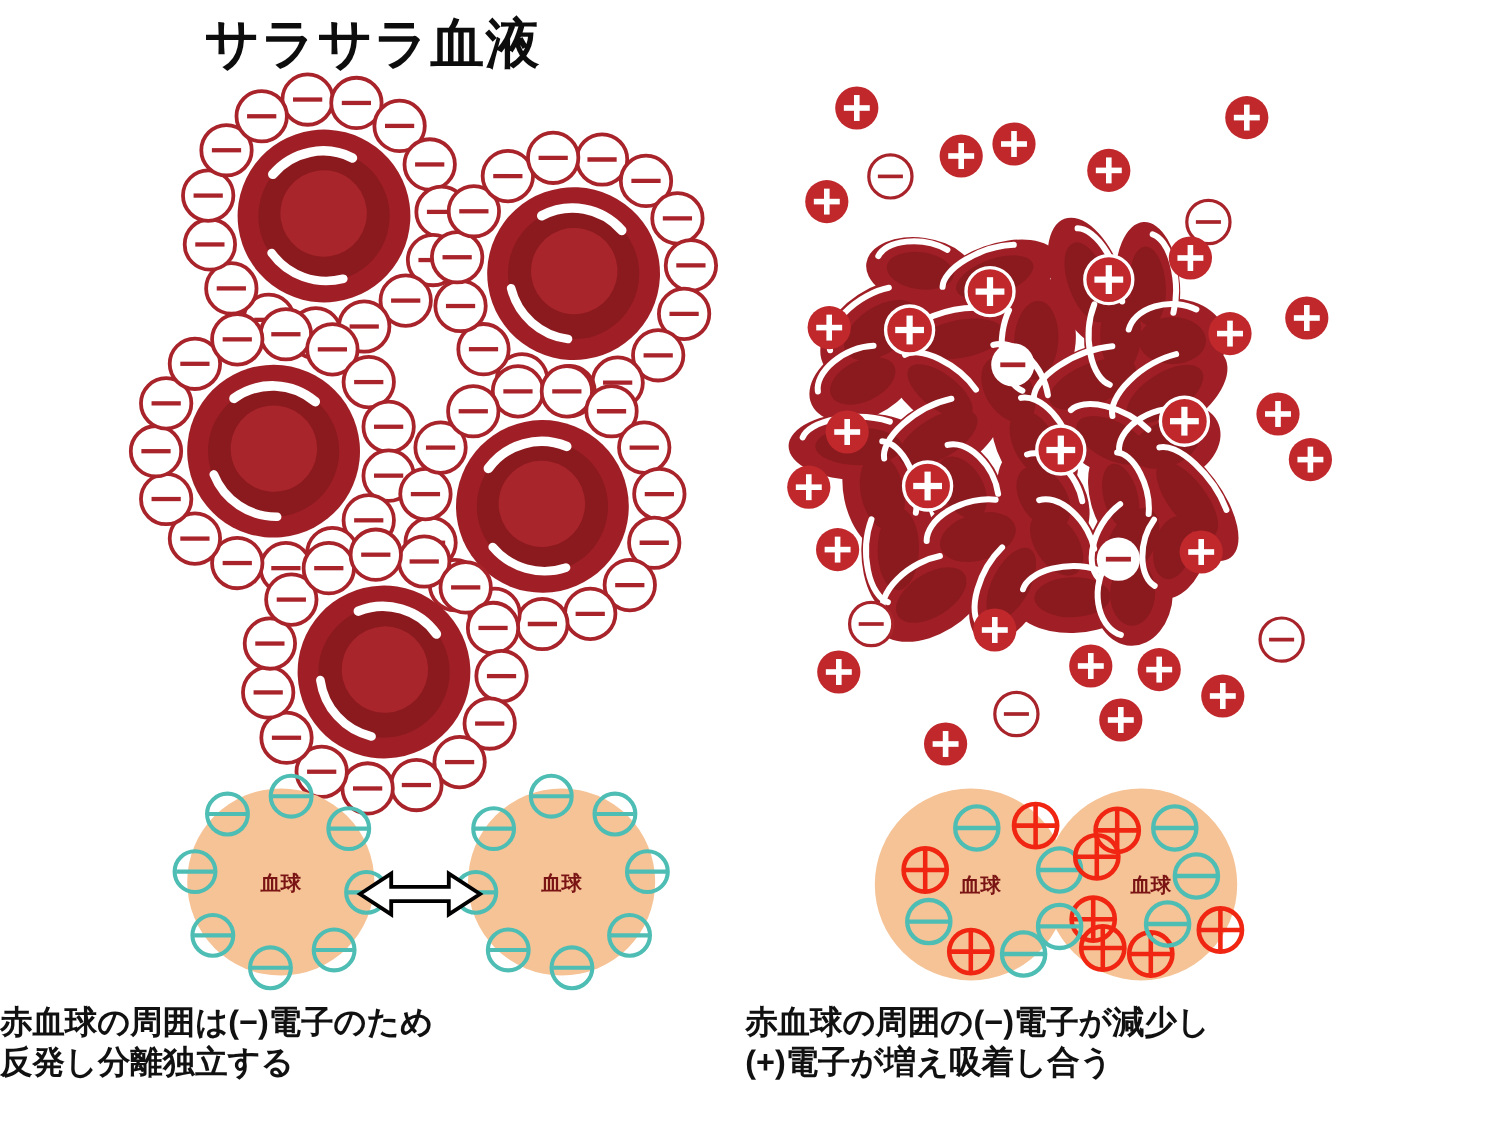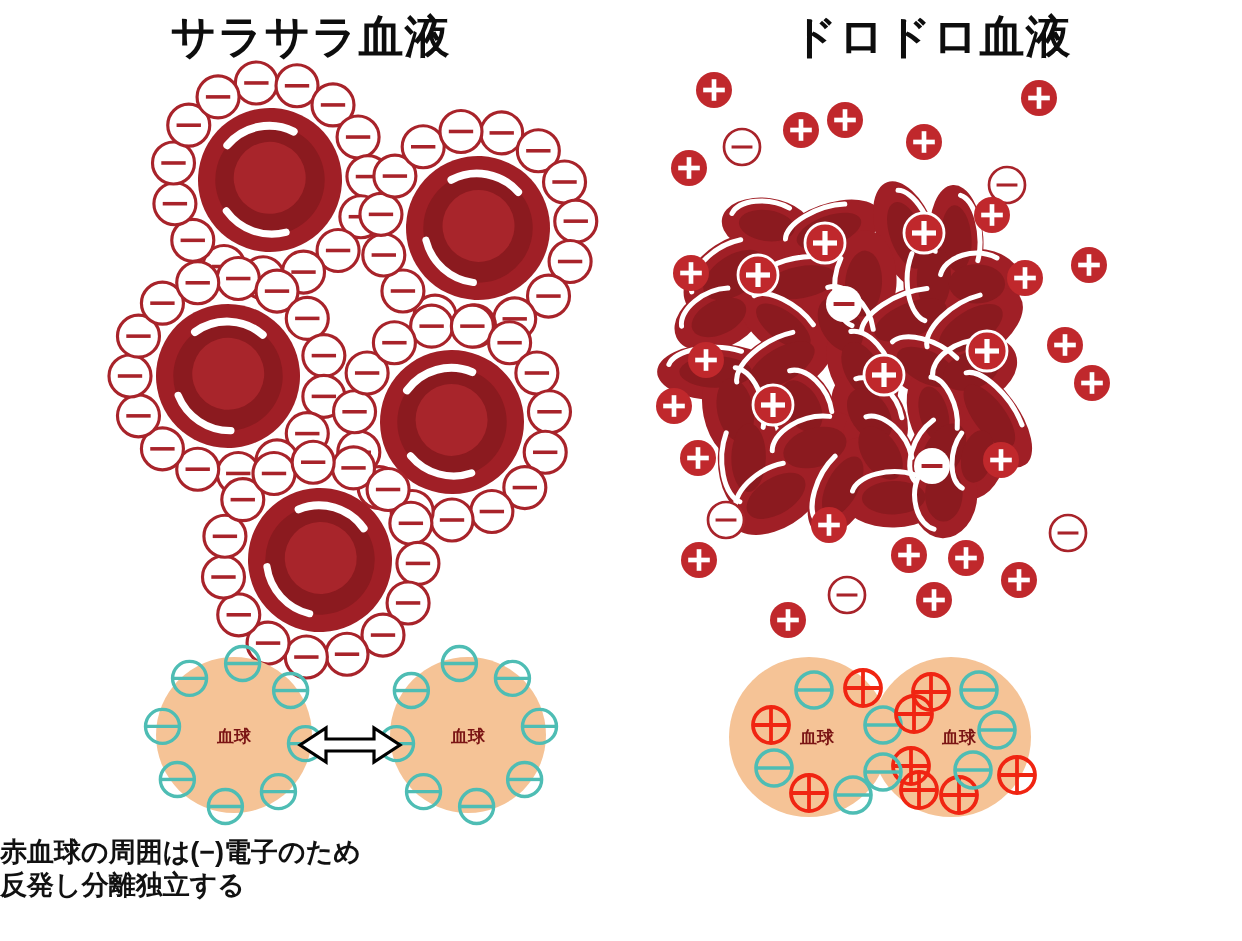--- a/index.html
+++ b/index.html
@@ -456,21 +456,20 @@
           <circle cx="411.35968566736994" cy="690.5491868207018" r="17" fill="none" stroke="#4EBDB4" stroke-width="3.4"></circle>
           <line x1="395.71968566736996" y1="690.5491868207018" x2="426.99968566736993" y2="690.5491868207018" stroke="#4EBDB4" stroke-width="3.4"></line>
         </g>
         <path d="M 300 745 L 326 728 L 326 739 L 374 739 L 374 728 L 400 745 L 374 762 L 374 751 L 326 751 L 326 762 Z" fill="#ffffff" stroke="#000000" stroke-width="3.2" stroke-linejoin="miter"></path>
       </svg>
     <div class="caption">赤血球の周囲は(−)電子のため
 反発し分離独立する</div>
   </div>
 
   <div class="panel" id="panel-right">
-    <div class="panel-title">ドロドロ血液</div>
     <svg class="svg-layer" id="svg-right" viewBox="0 0 621 941" xmlns="http://www.w3.org/2000/svg">
         <g>
           <ellipse cx="145.89914161148442" cy="225.59795427350232" rx="45.392165719360186" ry="27.60741702458235" transform="rotate(8.008593366485371 145.89914161148442 225.59795427350232)" fill="#A01F26"></ellipse>
           <ellipse cx="207.9387016300758" cy="230.96112150231428" rx="54.57086624701083" ry="27.040659500304915" transform="rotate(-19.650909271859987 207.9387016300758 230.96112150231428)" fill="#A01F26"></ellipse>
           <ellipse cx="285.48815918689974" cy="235.30044937613442" rx="56.45370606112001" ry="29.023609544906584" transform="rotate(69.86206062131657 285.48815918689974 235.30044937613442)" fill="#A01F26"></ellipse>
           <ellipse cx="335.38583374646765" cy="238.4610824647644" rx="53.51851807147196" ry="26.958329774047403" transform="rotate(86.23959132295082 335.38583374646765 238.4610824647644)" fill="#A01F26"></ellipse>
           <ellipse cx="113.27855682898246" cy="275.01226139255436" rx="56.063751531366144" ry="35.14234727358554" transform="rotate(-33.13210484717605 113.27855682898246 275.01226139255436)" fill="#A01F26"></ellipse>
           <ellipse cx="179.70946503277378" cy="282.31325626900104" rx="58.62374176693323" ry="28.386460734795058" transform="rotate(-10.486535988974637 179.70946503277378 282.31325626900104)" fill="#A01F26"></ellipse>
           <ellipse cx="242.49486542236752" cy="283.61144352546495" rx="53.32314606133995" ry="32.93675706259755" transform="rotate(-85.98183631709863 242.49486542236752 283.61144352546495)" fill="#A01F26"></ellipse>
           <ellipse cx="312.904289670244" cy="277.8580007585036" rx="53.791707462925324" ry="30.6111592793796" transform="rotate(-88.44397544788382 312.904289670244 277.8580007585036)" fill="#A01F26"></ellipse>
@@ -786,15 +785,17 @@
         <line x1="396" y1="757.9" x2="396" y2="792.1" stroke="#F02512" stroke-width="3.8"></line>
         <circle cx="338" cy="795" r="18" fill="none" stroke="#F02512" stroke-width="3.8"></circle>
         <line x1="320.9" y1="795" x2="355.1" y2="795" stroke="#F02512" stroke-width="3.8"></line>
         <line x1="338" y1="777.9" x2="338" y2="812.1" stroke="#F02512" stroke-width="3.8"></line>
         <circle cx="298" cy="790" r="18" fill="none" stroke="#F02512" stroke-width="3.8"></circle>
         <line x1="280.9" y1="790" x2="315.1" y2="790" stroke="#F02512" stroke-width="3.8"></line>
         <line x1="298" y1="772.9" x2="298" y2="807.1" stroke="#F02512" stroke-width="3.8"></line>
         <circle cx="352" cy="770" r="18" fill="none" stroke="#4EBDB4" stroke-width="3.6"></circle>
         <line x1="334.9" y1="770" x2="369.1" y2="770" stroke="#4EBDB4" stroke-width="3.6"></line>
       </svg>
+    <div class="caption">赤血球の周囲の(−)電子が減少し
+(+)電子が増え吸着し合う</div>
   </div>
 
 </div>
 
 </body></html>

